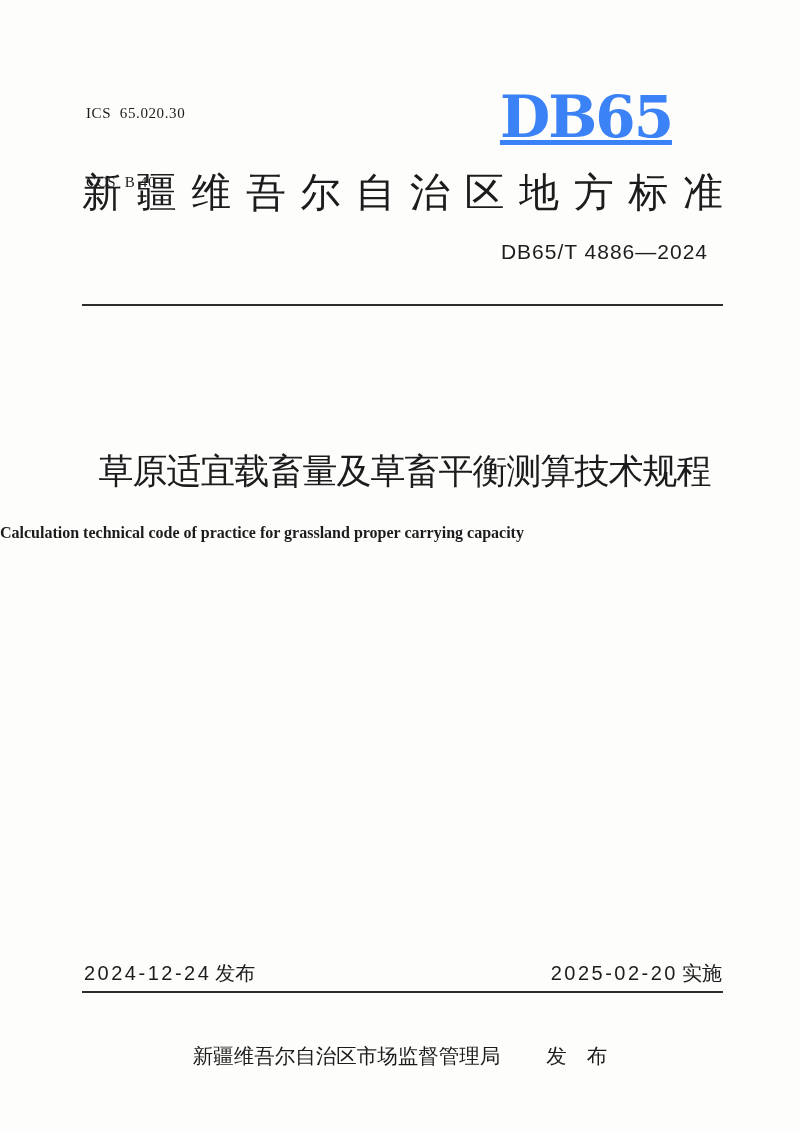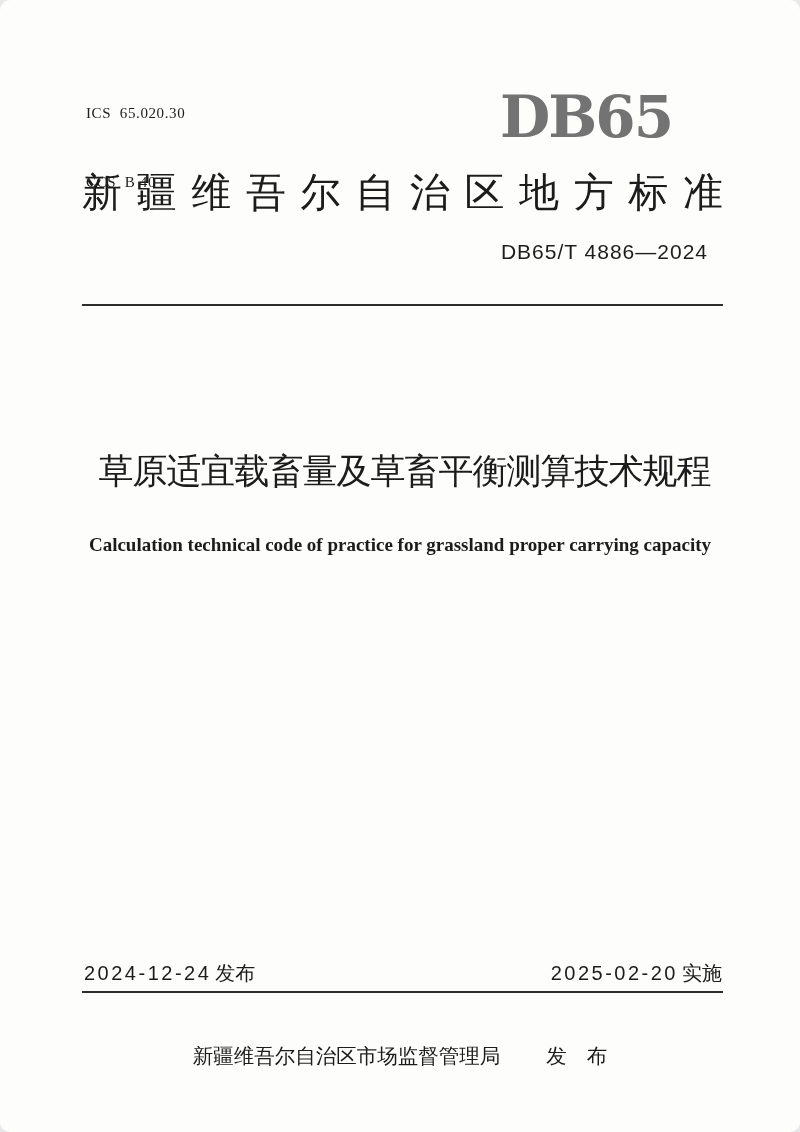--- a/index.html
+++ b/index.html
@@ -9,21 +9,20 @@
   }
   .page {
     position: relative;
     width: 800px;
     height: 1132px;
     margin: 0 auto;
     background: #fdfdfc;
     color: #1c1c1c;
     font-family: "Liberation Sans", sans-serif;
     overflow: hidden;
-    border-radius: 10px;
   }
 
   
   .ics-block {
     position: absolute;
     left: 86px;
     top: 56px;
     font-family: "Liberation Serif", serif;
     font-size: 15px;
     line-height: 23px;
@@ -34,21 +33,22 @@
   
   .db-logo {
     position: absolute;
     top: 88px;
     right: 128px;
     font-family: "DejaVu Serif", serif;
     font-weight: bold;
     font-size: 58px;
     line-height: 58px;
     letter-spacing: -2px;
-    color: #737373;
+    color: #3b82f6;
+    text-decoration: underline;
   }
 
   
   .std-title {
     position: absolute;
     left: 82px;
     top: 170px;
     width: 641px;
     font-size: 40px;
     line-height: 44px;
@@ -87,25 +87,24 @@
     line-height: 44px;
     letter-spacing: -1px;
     font-weight: 500;
     padding-left: 9px;
   }
 
   .doc-title-en {
     position: absolute;
     left: 0;
     right: 0;
-    top: 532px;
-    text-align: center;
+    top: 520px;
     font-family: "Liberation Serif", serif;
     font-weight: bold;
-    font-size: 19px;
+    font-size: 16px;
     line-height: 25px;
   }
 
   .dates-row {
     position: absolute;
     left: 84px;
     top: 960px;
     width: 638px;
     display: flex;
     justify-content: space-between;

